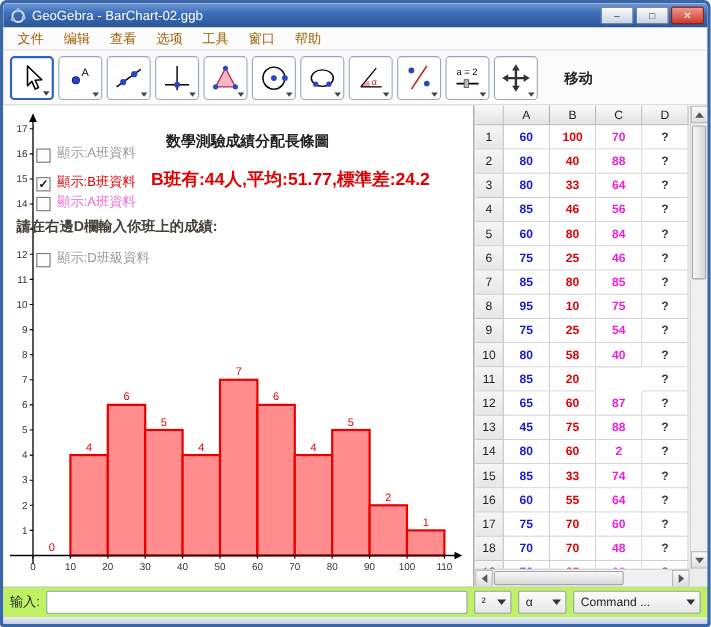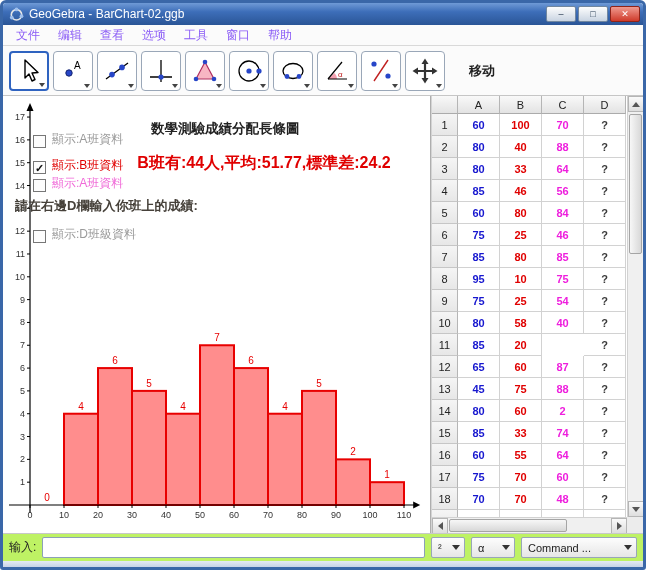--- a/index.html
+++ b/index.html
@@ -15,21 +15,21 @@
                 white-space: nowrap; overflow: hidden; }
   .win-btn { width: 30px; height: 16px; margin-left: 2px; border-radius: 2px;
              display: flex; align-items: center; justify-content: center;
              font-size: 9px; line-height: 1; border: 1px solid #71879f;
              background: linear-gradient(#fdfdfd,#c9d4e2); color: #20344c; }
   .win-btn.close { background: linear-gradient(#f09a8f,#cf3a2a); border-color: #8f2318; color: #fff; }
 
   
   .menubar { height: 21px; background: #fbfbfb; border-bottom: 1px solid #d9d9d9;
              display: flex; align-items: center; padding-left: 4px; }
-  .menu-item { font-size: 12px; color: #8b5cf6; padding: 3px 9px; cursor: default; }
+  .menu-item { font-size: 12px; color: #a16207; padding: 3px 9px; cursor: default; }
 
   
   .toolbar { height: 50px; background: #fbfbfb; border-bottom: 1px solid #c6c6c6;
              display: flex; align-items: center; gap: 4px; padding: 0 6px; }
   .tool-btn { width: 40px; height: 40px; background: #fff; border: 1px solid #9aa7b8;
               border-radius: 4px; position: relative; display: flex;
               align-items: center; justify-content: center; flex: none; }
   .tool-btn.selected { border: 2px solid #2f63c0; }
   .tool-dd { position: absolute; right: 2px; bottom: 2px; width: 0; height: 0;
              border-left: 3px solid transparent; border-right: 3px solid transparent;
@@ -200,20 +200,28 @@
           <line x1="5" y1="22" x2="19" y2="5" stroke="#000" stroke-width="1.2"></line>
           <text x="15" y="20" font-size="8" fill="#c02020">α</text>
         </svg>
         <span class="tool-dd"></span>
       </div>
       <div class="tool-btn">
         <svg width="28" height="28" viewBox="0 0 28 28">
           <line x1="7" y1="24" x2="21" y2="3" stroke="#c02020" stroke-width="1.4"></line>
           <circle cx="7" cy="7" r="2.6" fill="#2746c8"></circle>
           <circle cx="21" cy="19" r="2.6" fill="#2746c8"></circle>
+        </svg>
+        <span class="tool-dd"></span>
+      </div>
+      <div class="tool-btn">
+        <svg width="28" height="28" viewBox="0 0 28 28">
+          <text x="4" y="11" font-size="8.5" fill="#000">a = 2</text>
+          <line x1="4" y1="19" x2="24" y2="19" stroke="#000" stroke-width="1.6"></line>
+          <rect x="11" y="15.5" width="4" height="7" fill="#bbb" stroke="#555" stroke-width="0.8"></rect>
         </svg>
         <span class="tool-dd"></span>
       </div>
       <div class="tool-btn">
         <svg width="28" height="28" viewBox="0 0 28 28">
           <g stroke="#333" stroke-width="2.2">
             <line x1="14" y1="6" x2="14" y2="22"></line>
             <line x1="6" y1="14" x2="22" y2="14"></line>
           </g>
           <polygon points="14,1.5 10.5,7 17.5,7" fill="#333"></polygon>

